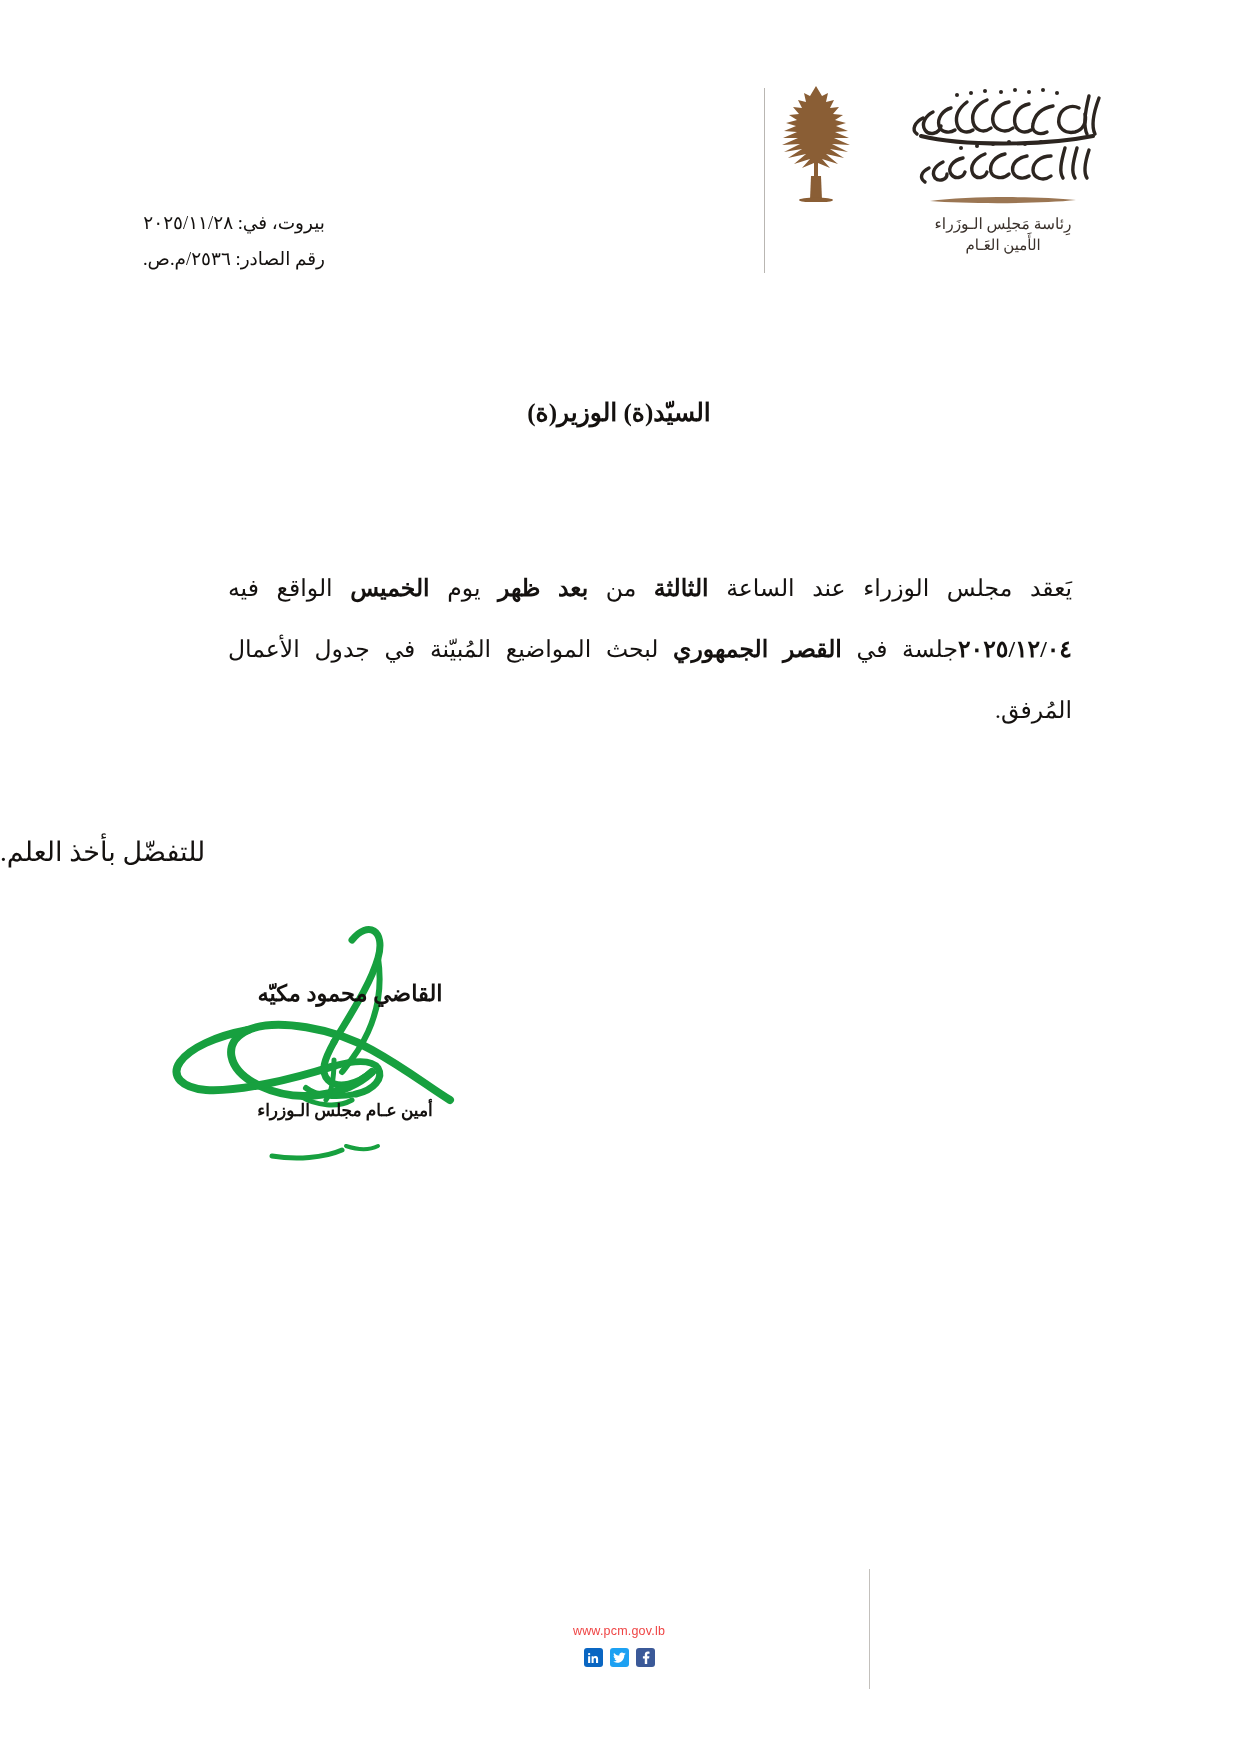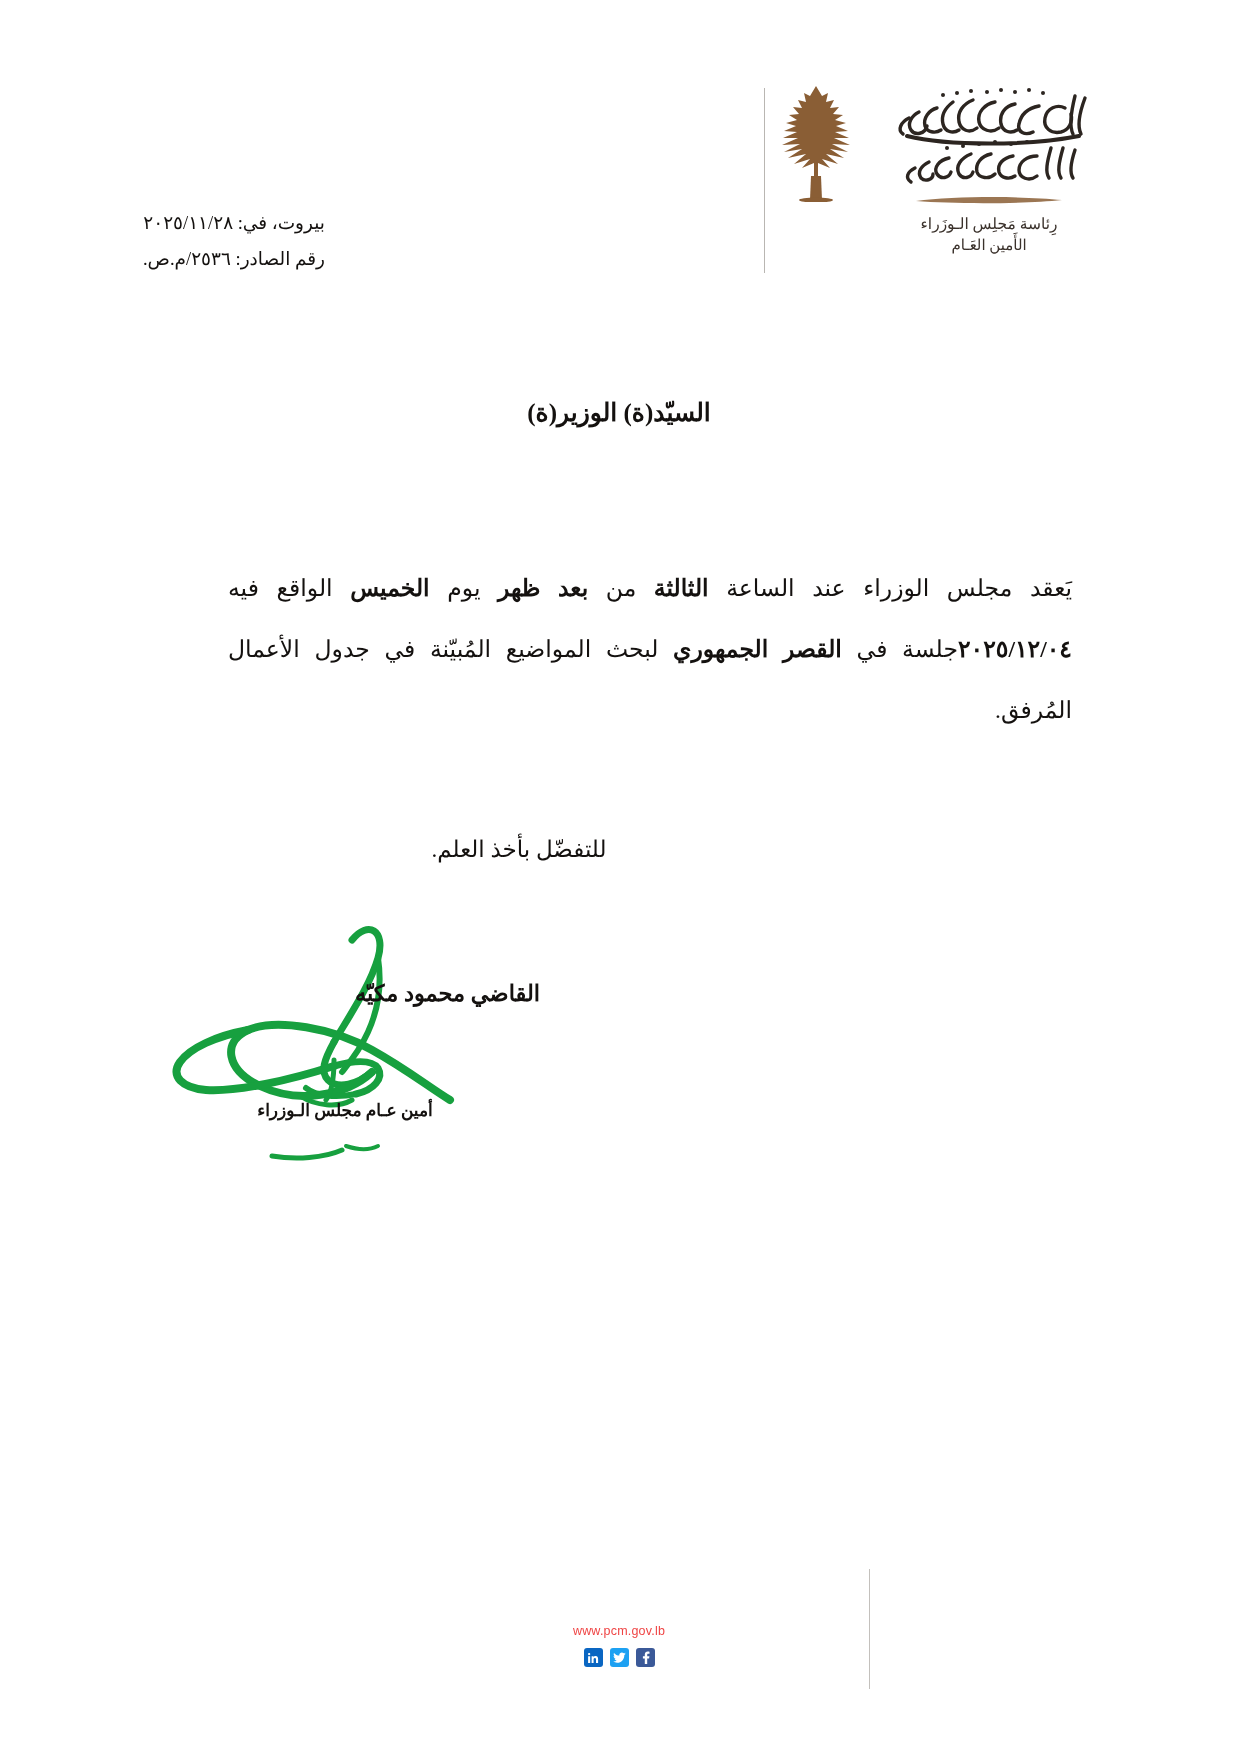--- a/index.html
+++ b/index.html
@@ -35,21 +35,21 @@
     top: 10px;
     left: 0;
     width: 1px;
     height: 185px;
     background: #b9b6b2;
   }
   .crest-wrap {
     display: flex;
     flex-direction: row-reverse;
     align-items: flex-start;
-    gap: 6px;
+    gap: 20px;
     padding-right: 4px;
   }
   .cedar {
     width: 104px;
     height: 118px;
     flex: 0 0 auto;
     margin-top: 6px;
   }
   .republic-block {
     display: flex;
@@ -141,23 +141,23 @@
     direction: ltr;
     unicode-bidi: embed;
   }
 
   
   .closing {
     position: absolute;
     top: 836px;
     right: 0;
     left: 0;
-    text-align: center;
-    direction: rtl;
-    font-size: 23px;
+    text-align: left;
+    direction: rtl;
+    font-size: 27px;
     font-family: Liberation Serif, serif;
   }
   .closing span { margin-right: 200px; }
 
   
   .sig-area {
     position: absolute;
     top: 900px;
     left: 120px;
     width: 420px;
@@ -168,20 +168,21 @@
     top: 0;
     left: 0;
     width: 420px;
     height: 280px;
   }
   .sig-name {
     position: absolute;
     top: 80px;
     right: 0;
     width: 380px;
+    text-align: center;
     direction: rtl;
     font-size: 22.5px;
     font-weight: bold;
     z-index: 3;
   }
   .sig-title {
     position: absolute;
     top: 200px;
     right: 0;
     width: 390px;

